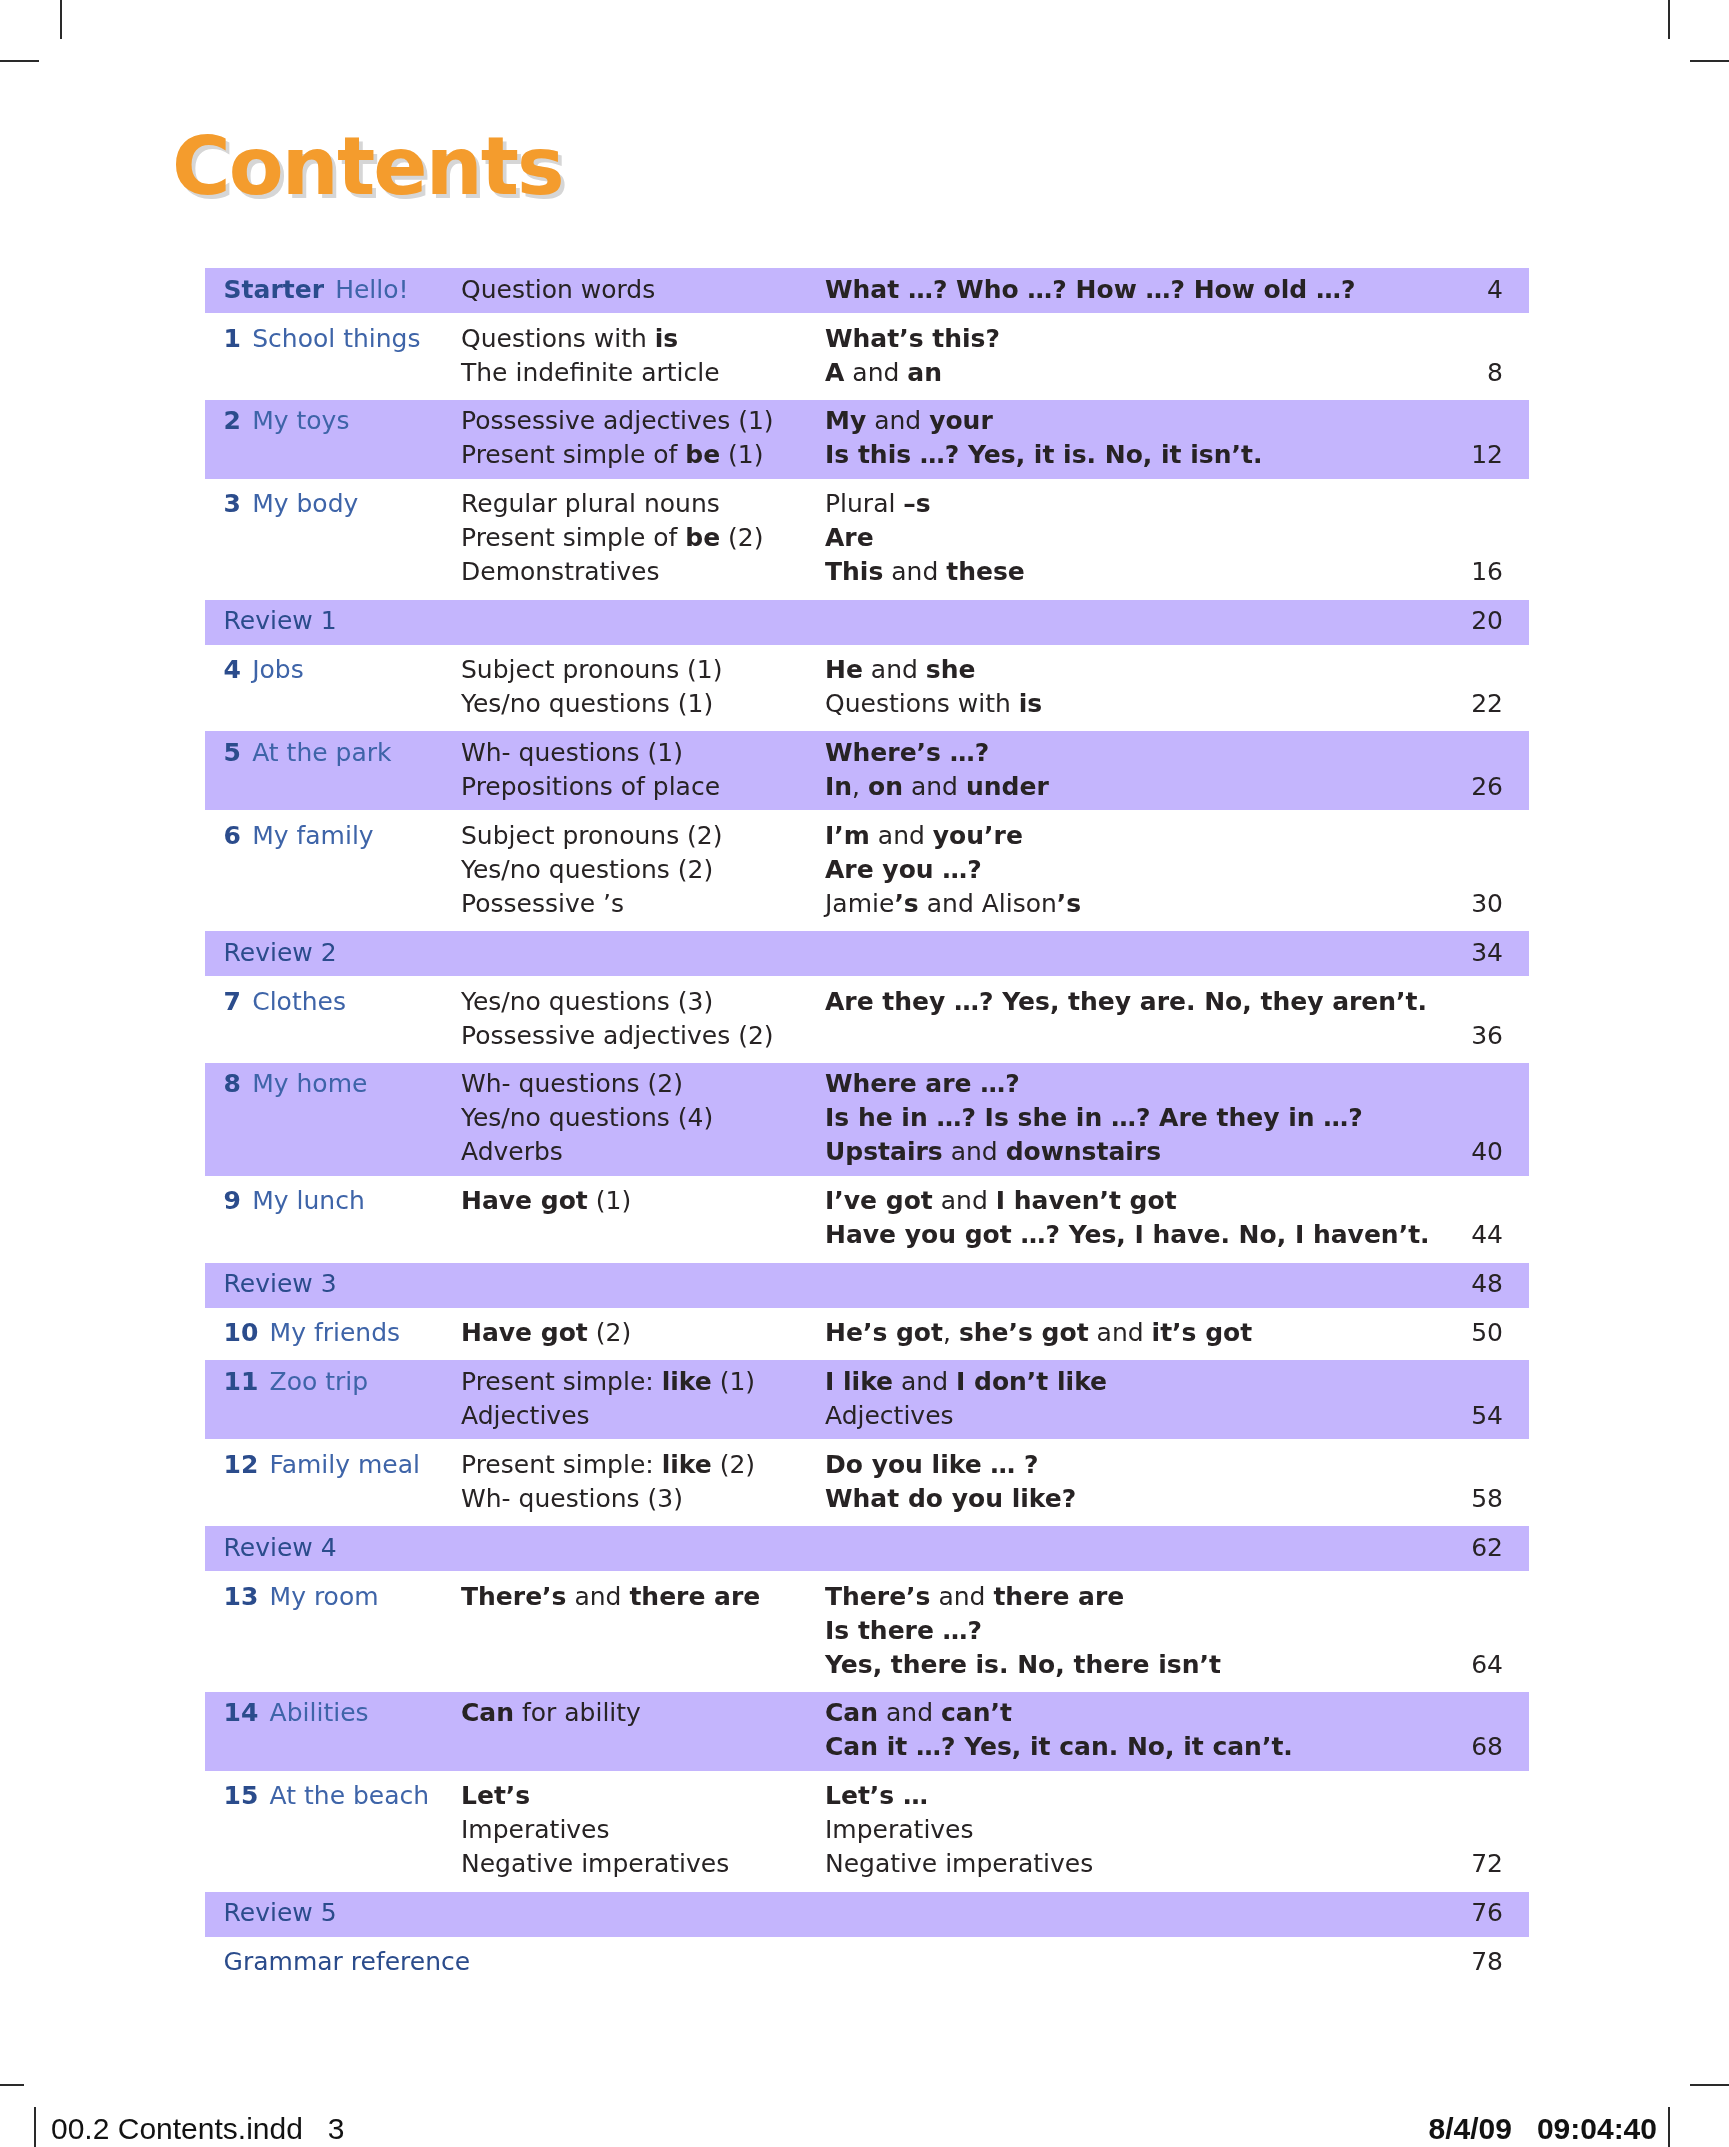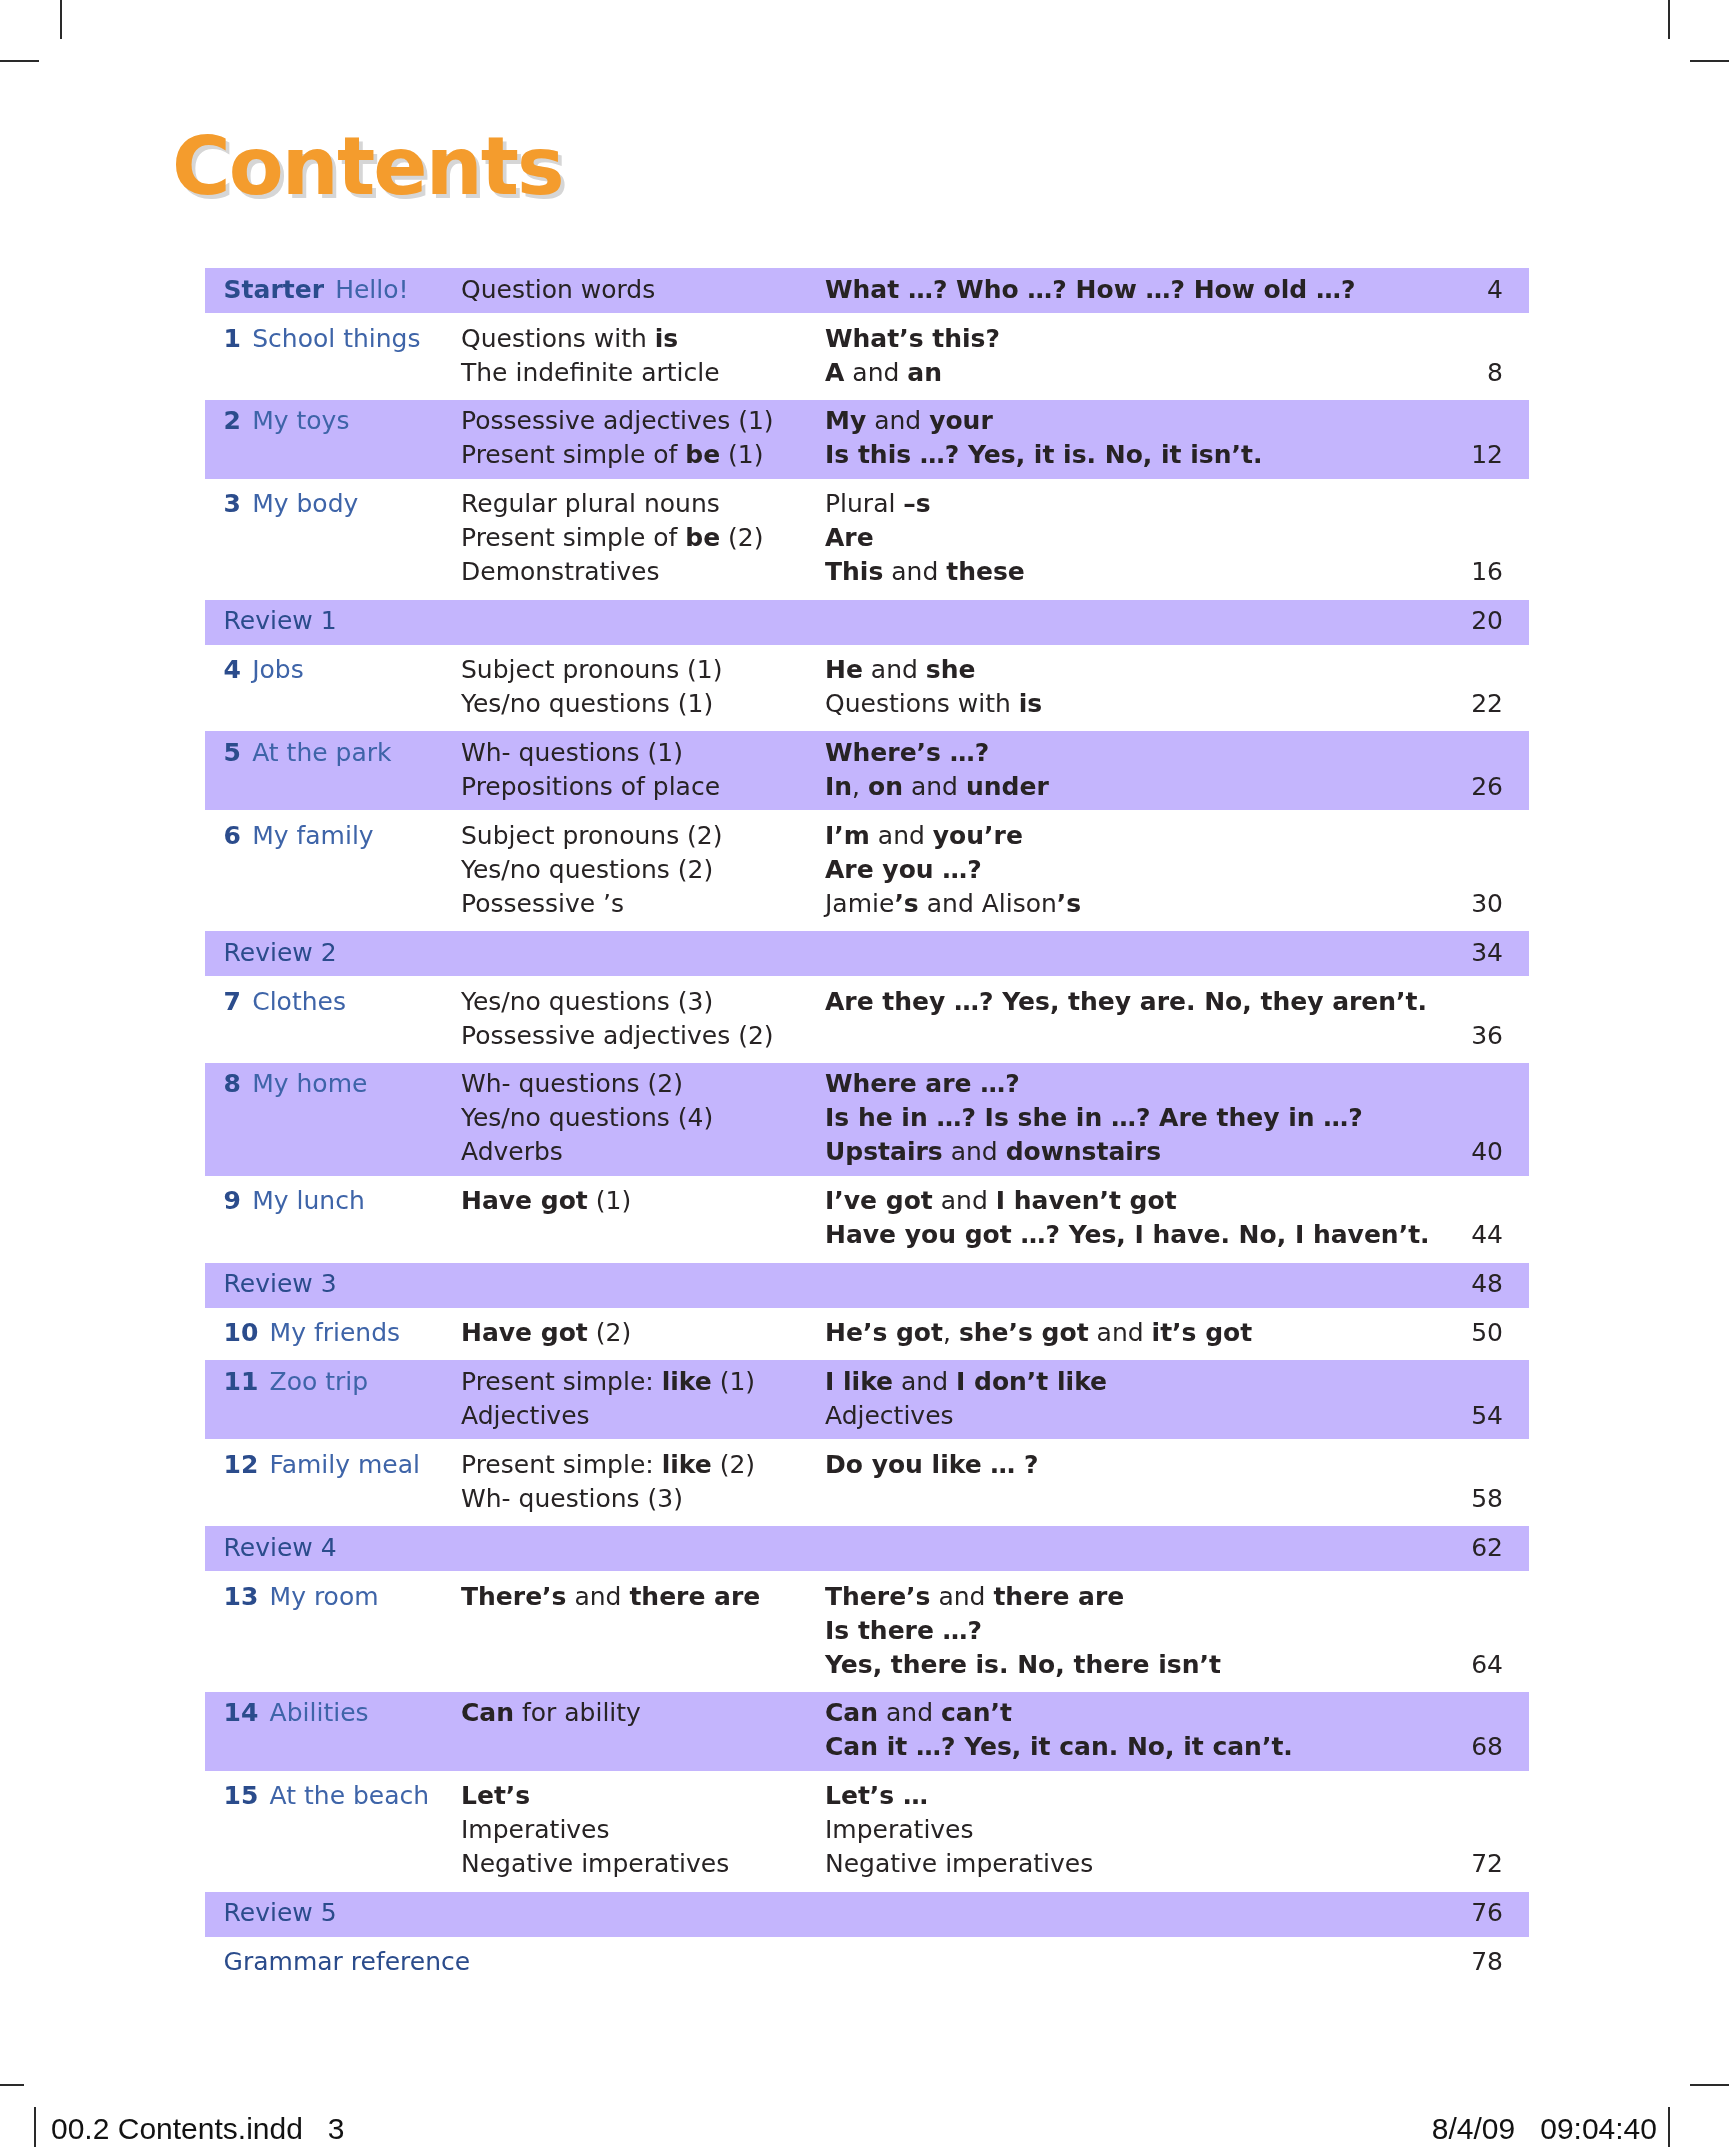--- a/index.html
+++ b/index.html
@@ -42,21 +42,21 @@
   .cell-review-title{ flex:1; padding-left:18.6px; font-weight:normal; color:#2b4c8c; }
   .row b{ font-weight:bold; }
 
   .footer-note{
     position:absolute; top:2112px;
     font-family:"Liberation Sans", sans-serif;
     font-size:30px; color:#121212;
     white-space:pre;
   }
   .footer-left{ left:51px; }
-  .footer-right{ right:72px; }
+  .footer-right{ right:72px;font-weight:bold; }
 </style>
 </head>
 <body>
 
 <div class="sheet">
 
   <div class="crop v" style="left:60px; top:0; height:39px;"></div>
   <div class="crop h" style="left:0; top:60px; width:39px;"></div>
   <div class="crop v" style="left:1668px; top:0; height:39px;"></div>
   <div class="crop h" style="right:0; top:60px; width:39px;"></div>
@@ -225,20 +225,21 @@
         <div class="cell-page">54</div>
       </div>
       <div class="row">
         <div class="cell-unit"><span class="num">12</span><span class="unit-title">Family meal</span></div>
         <div class="cell-grammar">
           <div class="line">Present simple: <b>like</b> (2)</div>
           <div class="line">Wh- questions (3)</div>
         </div>
         <div class="cell-examples">
           <div class="line"><b>Do you like … ?</b></div>
+          <div class="line"><b>What do you like?</b></div>
         </div>
         <div class="cell-page">58</div>
       </div>
       <div class="row shaded">
         <div class="cell-review-title">Review 4</div>
         <div class="cell-page">62</div>
       </div>
       <div class="row">
         <div class="cell-unit"><span class="num">13</span><span class="unit-title">My room</span></div>
         <div class="cell-grammar">

